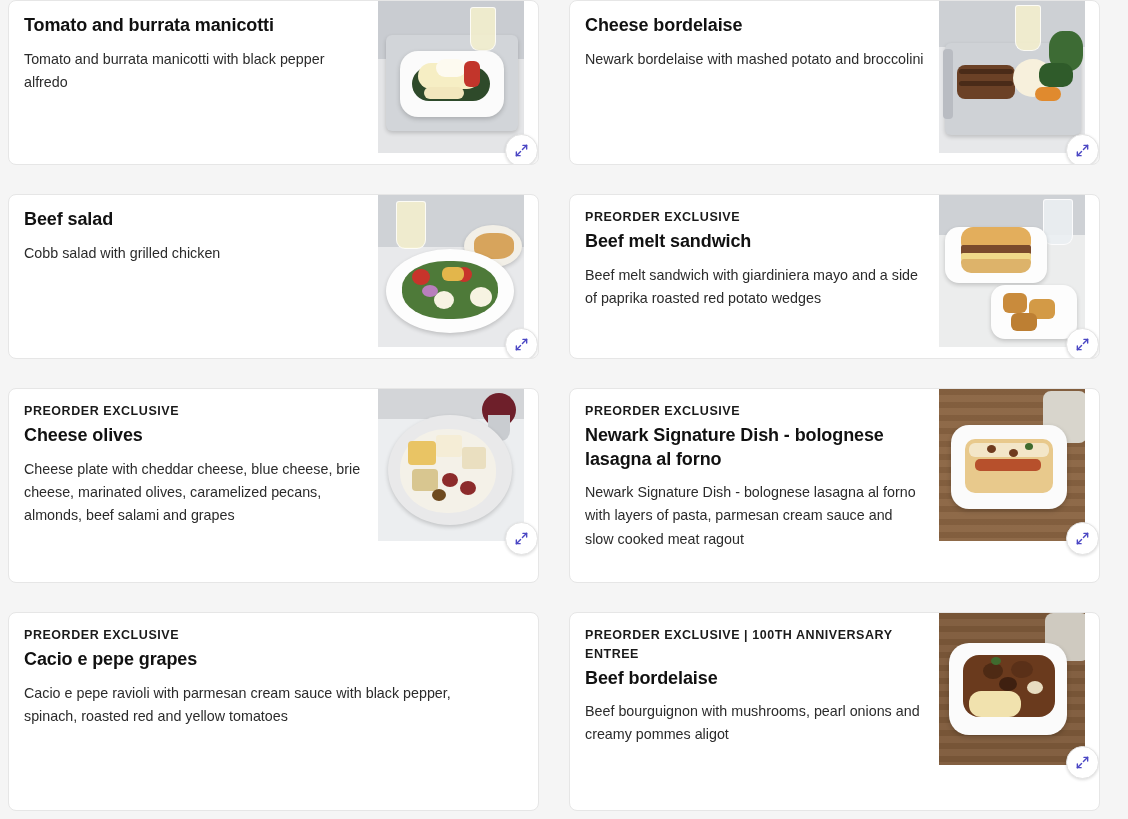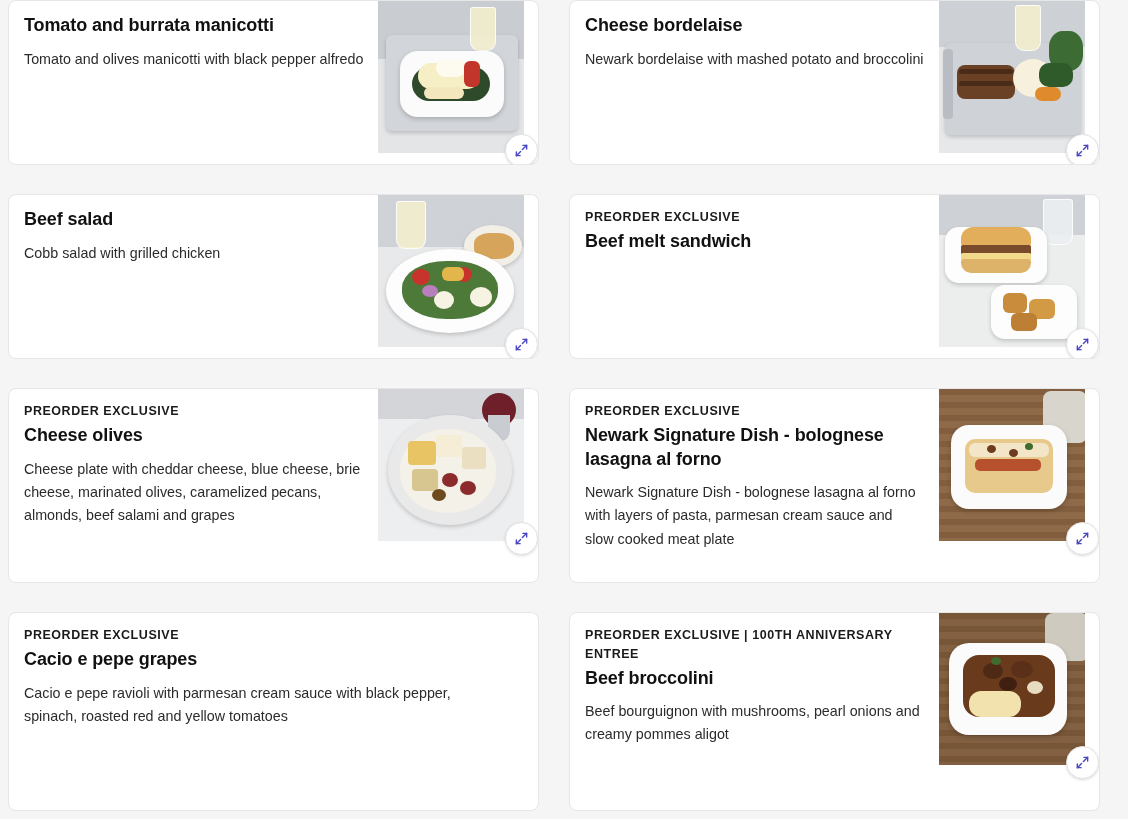--- a/index.html
+++ b/index.html
@@ -129,21 +129,21 @@
 </style>
 </head>
 <body>
 
 <div id="page">
   <div class="grid">
 
     <div class="card">
       <div class="card-text">
         <div class="dish-title">Tomato and burrata manicotti</div>
-        <div class="dish-desc">Tomato and olives manicotti with black pepper alfredo</div>
+        <div class="dish-desc">Tomato and burrata manicotti with black pepper alfredo</div>
       </div>
       <div class="thumb-wrap">
         <div class="thumb">
           <div class="bg-table"></div>
           <div class="cloth" style="height:62%;background:#e4e5e7"></div>
           <div class="tray" style="left:8px;top:34px;width:132px;height:96px;background:#d2d5d9"></div>
           <div class="glass" style="left:92px;top:6px;width:26px;height:44px;"></div>
           <div class="bowl-sq" style="left:22px;top:50px;width:104px;height:66px;border-radius:18px;"></div>
           <div class="b" style="left:34px;top:66px;width:78px;height:34px;background:#2e4a2a;border-radius:20px;"></div>
           <div class="food" style="left:40px;top:62px;width:62px;height:26px;background:#f6eec4;border-radius:14px;"></div>
@@ -219,20 +219,21 @@
             <path d="M13.5 2.5l-4.5 4.5M2.5 13.5l4.5-4.5" fill="none" stroke="#4b47c4" stroke-width="1.5" stroke-linecap="round"></path>
           </svg>
         </div>
       </div>
     </div>
 
     <div class="card">
       <div class="card-text">
         <div class="eyebrow">PREORDER EXCLUSIVE</div>
         <div class="dish-title">Beef melt sandwich</div>
+        <div class="dish-desc">Beef melt sandwich with giardiniera mayo and a side of paprika roasted red potato wedges</div>
       </div>
       <div class="thumb-wrap">
         <div class="thumb">
           <div class="bg-table" style="background:#ced1d5"></div>
           <div class="cloth" style="height:74%;background:#eceded"></div>
           <div class="glass" style="left:104px;top:4px;width:30px;height:46px;background:rgba(235,238,242,0.9)"></div>
           <div class="plate" style="left:6px;top:32px;width:102px;height:56px;border-radius:14px;"></div>
           <div class="food" style="left:22px;top:32px;width:70px;height:20px;background:#e3ae5c;border-radius:12px 12px 4px 4px;"></div>
           <div class="food" style="left:22px;top:50px;width:70px;height:10px;background:#7a4a2c;border-radius:2px;"></div>
           <div class="food" style="left:22px;top:58px;width:70px;height:8px;background:#f0d98a;border-radius:2px;"></div>
@@ -281,21 +282,21 @@
             <path d="M13.5 2.5l-4.5 4.5M2.5 13.5l4.5-4.5" fill="none" stroke="#4b47c4" stroke-width="1.5" stroke-linecap="round"></path>
           </svg>
         </div>
       </div>
     </div>
 
     <div class="card taller">
       <div class="card-text">
         <div class="eyebrow">PREORDER EXCLUSIVE</div>
         <div class="dish-title">Newark Signature Dish - bolognese lasagna al forno</div>
-        <div class="dish-desc">Newark Signature Dish - bolognese lasagna al forno with layers of pasta, parmesan cream sauce and slow cooked meat plate</div>
+        <div class="dish-desc">Newark Signature Dish - bolognese lasagna al forno with layers of pasta, parmesan cream sauce and slow cooked meat ragout</div>
       </div>
       <div class="thumb-wrap">
         <div class="thumb">
           <div class="bg-wood"></div>
           <div class="b" style="left:104px;top:2px;width:44px;height:52px;background:#d8d5cc;border-radius:8px"></div>
           <div class="bowl-sq" style="left:12px;top:36px;width:116px;height:84px;border-radius:18px;"></div>
           <div class="food" style="left:26px;top:50px;width:88px;height:54px;background:#e8c98c;border-radius:10px"></div>
           <div class="food" style="left:30px;top:54px;width:80px;height:14px;background:#f3e6c8;border-radius:6px"></div>
           <div class="food" style="left:36px;top:70px;width:66px;height:12px;background:#b7502c;border-radius:5px"></div>
           <div class="b" style="left:48px;top:56px;width:9px;height:8px;background:#6f3b1e;"></div>
@@ -316,21 +317,21 @@
       <div class="card-text">
         <div class="eyebrow">PREORDER EXCLUSIVE</div>
         <div class="dish-title">Cacio e pepe grapes</div>
         <div class="dish-desc" style="max-width:480px">Cacio e pepe ravioli with parmesan cream sauce with black pepper, spinach, roasted red and yellow tomatoes</div>
       </div>
     </div>
 
     <div class="card tall">
       <div class="card-text">
         <div class="eyebrow">PREORDER EXCLUSIVE | 100TH ANNIVERSARY ENTREE</div>
-        <div class="dish-title">Beef broccolini</div>
+        <div class="dish-title">Beef bordelaise</div>
         <div class="dish-desc">Beef bourguignon with mushrooms, pearl onions and creamy pommes aligot</div>
       </div>
       <div class="thumb-wrap">
         <div class="thumb">
           <div class="bg-wood" style="background:#7e5a3a"></div>
           <div class="b" style="left:106px;top:0px;width:44px;height:48px;background:#cfcac0;border-radius:8px"></div>
           <div class="bowl-sq" style="left:10px;top:30px;width:118px;height:92px;border-radius:20px;"></div>
           <div class="food" style="left:24px;top:42px;width:92px;height:62px;background:#6a3a1d;border-radius:16px"></div>
           <div class="food" style="left:30px;top:78px;width:52px;height:26px;background:#f1e2ae;border-radius:12px"></div>
           <div class="b" style="left:44px;top:50px;width:20px;height:16px;background:#4e2a14;"></div>

